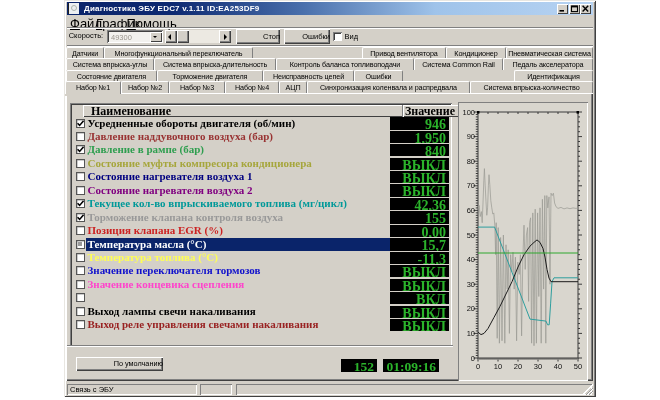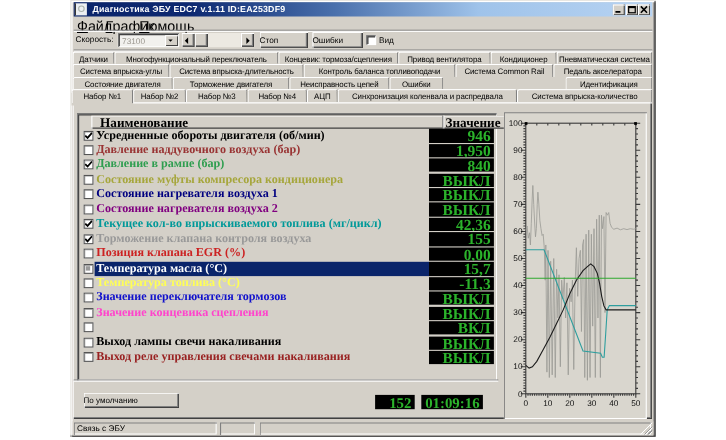--- a/index.html
+++ b/index.html
@@ -17,21 +17,21 @@
 
 #tlb-label { position:absolute; left:4.7px; top:31px; font-size:7.5px; }
 #combo { position:absolute; left:43px; top:30px; width:56px; height:13px; background:#f2f1ee; box-shadow: inset 1px 1px 0 #808080, inset -1px -1px 0 #fff, inset 2px 2px 0 #404040; }
 #combo .t { position:absolute; left:4px; top:2.5px; font-size:7.5px; color:#9a968e; }
 #combo .db { position:absolute; right:1.5px; top:1.5px; width:12px; height:10px; background:#d4d0c8; box-shadow: inset 1px 1px 0 #fff, inset -1px -1px 0 #404040;}
 .arr-d { position:absolute; left:3.5px; top:4px; width:0; height:0; border:2.5px solid transparent; border-top-color:#000; }
 #sbar { position:absolute; left:101px; top:30px; width:66px; height:13px; background:#ece9e2; }
 .sbtn { position:absolute; top:0; width:12px; height:13px; background:#d4d0c8; box-shadow: inset 1px 1px 0 #fff, inset -1px -1px 0 #404040, inset -2px -2px 0 #808080; }
 .arr-l { position:absolute; left:3px; top:4px; width:0; height:0; border:3px solid transparent; border-right-color:#000; border-left-width:0;}
 .arr-r { position:absolute; left:5px; top:4px; width:0; height:0; border:3px solid transparent; border-left-color:#000; border-right-width:0;}
-.btn { position:absolute; background:#d4d0c8; box-shadow: inset 1px 1px 0 #fff, inset -1px -1px 0 #404040, inset -2px -2px 0 #808080; font-size:7.5px; text-align:left; color:#000; }
+.btn { position:absolute; background:#d4d0c8; box-shadow: inset 1px 1px 0 #fff, inset -1px -1px 0 #404040, inset -2px -2px 0 #808080; font-size:7.5px; text-align:right; color:#000; }
 #vid { position:absolute; left:268.5px; top:31.5px; width:9px; height:9px; background:#fff; box-shadow: inset 1px 1px 0 #808080, inset -1px -1px 0 #fff, inset 2px 2px 0 #404040; }
 #vidlab { position:absolute; left:280.5px; top:32px; font-size:7.5px; }
 
 .tab { position:absolute; background:#d4d0c8; font-size:7.2px; letter-spacing:-0.1px; text-align:center; line-height:11px; color:#000; white-space:nowrap; overflow:hidden;
   border-top:1px solid #fff; border-left:1px solid #fff; border-right:1px solid #808080; border-radius:2px 2px 0 0; }
 .tab.active { z-index:5; line-height:12px; box-shadow:0 2px 0 #d4d0c8; }
 
 #page { position:absolute; left:2px; top:92.5px; width:527px; height:288.5px; background:#d4d0c8;
   box-shadow: inset 1px 1px 0 #fff, inset -1px -1px 0 #404040, inset -2px -2px 0 #808080; }
 
@@ -86,42 +86,41 @@
       </div>
   </div>
   <div id="menu">
     <span style="left:3px"><u>Ф</u>айл</span>
     <span style="left:29px"><u>Г</u>рафик</span>
     <span style="left:59.5px"><u>П</u>омощь</span>
   </div>
   <div class="etch" style="top:26.5px"></div>
   <div id="tlb-label">Скорость:</div>
   <div id="combo">
-      <span class="t">73100</span>
+      <span class="t">49300</span>
       <span class="db">
         <i class="arr-d"></i>
       </span>
     </div>
   <div id="sbar">
     <span class="sbtn" style="left:0">
         <i class="arr-l"></i>
       </span>
     <span class="sbtn" style="left:12px"></span>
     <span class="sbtn" style="right:0">
         <i class="arr-r"></i>
       </span>
   </div>
   <div class="btn" style="left:172px;top:29px;width:44px;height:15px;line-height:15px;">Стоп</div>
   <div class="btn" style="left:220px;top:29px;width:46px;height:15px;line-height:15px;">Ошибки</div>
   <div id="vid"></div>
     <div id="vidlab">Вид</div>
   <div class="etch" style="top:44.5px"></div>
 <div class="tab" style="left:2px;top:46.5px;width:38px;height:11.5px">Датчики</div>
 <div class="tab" style="left:40px;top:46.5px;width:149px;height:11.5px">Многофункциональный переключатель</div>
-<div class="tab" style="left:189px;top:46.5px;width:109px;height:11.5px">Концевик: тормоза/сцепления</div>
 <div class="tab" style="left:298px;top:46.5px;width:84px;height:11.5px">Привод вентилятора</div>
 <div class="tab" style="left:382px;top:46.5px;width:60px;height:11.5px">Кондиционер</div>
 <div class="tab" style="left:442px;top:46.5px;width:87px;height:11.5px">Пневматическая система</div>
 <div class="tab" style="left:2px;top:58px;width:88px;height:11.5px">Система впрыска-углы</div>
 <div class="tab" style="left:90px;top:58px;width:122px;height:11.5px">Система впрыска-длительность</div>
 <div class="tab" style="left:212px;top:58px;width:138px;height:11.5px">Контроль баланса топливоподачи</div>
 <div class="tab" style="left:350px;top:58px;width:89px;height:11.5px">Система Common Rail</div>
 <div class="tab" style="left:439px;top:58px;width:90px;height:11.5px">Педаль акселератора</div>
 <div class="tab" style="left:2px;top:69.5px;width:91px;height:11.5px">Состояние двигателя</div>
 <div class="tab" style="left:93px;top:69.5px;width:106px;height:11.5px">Торможение двигателя</div>

